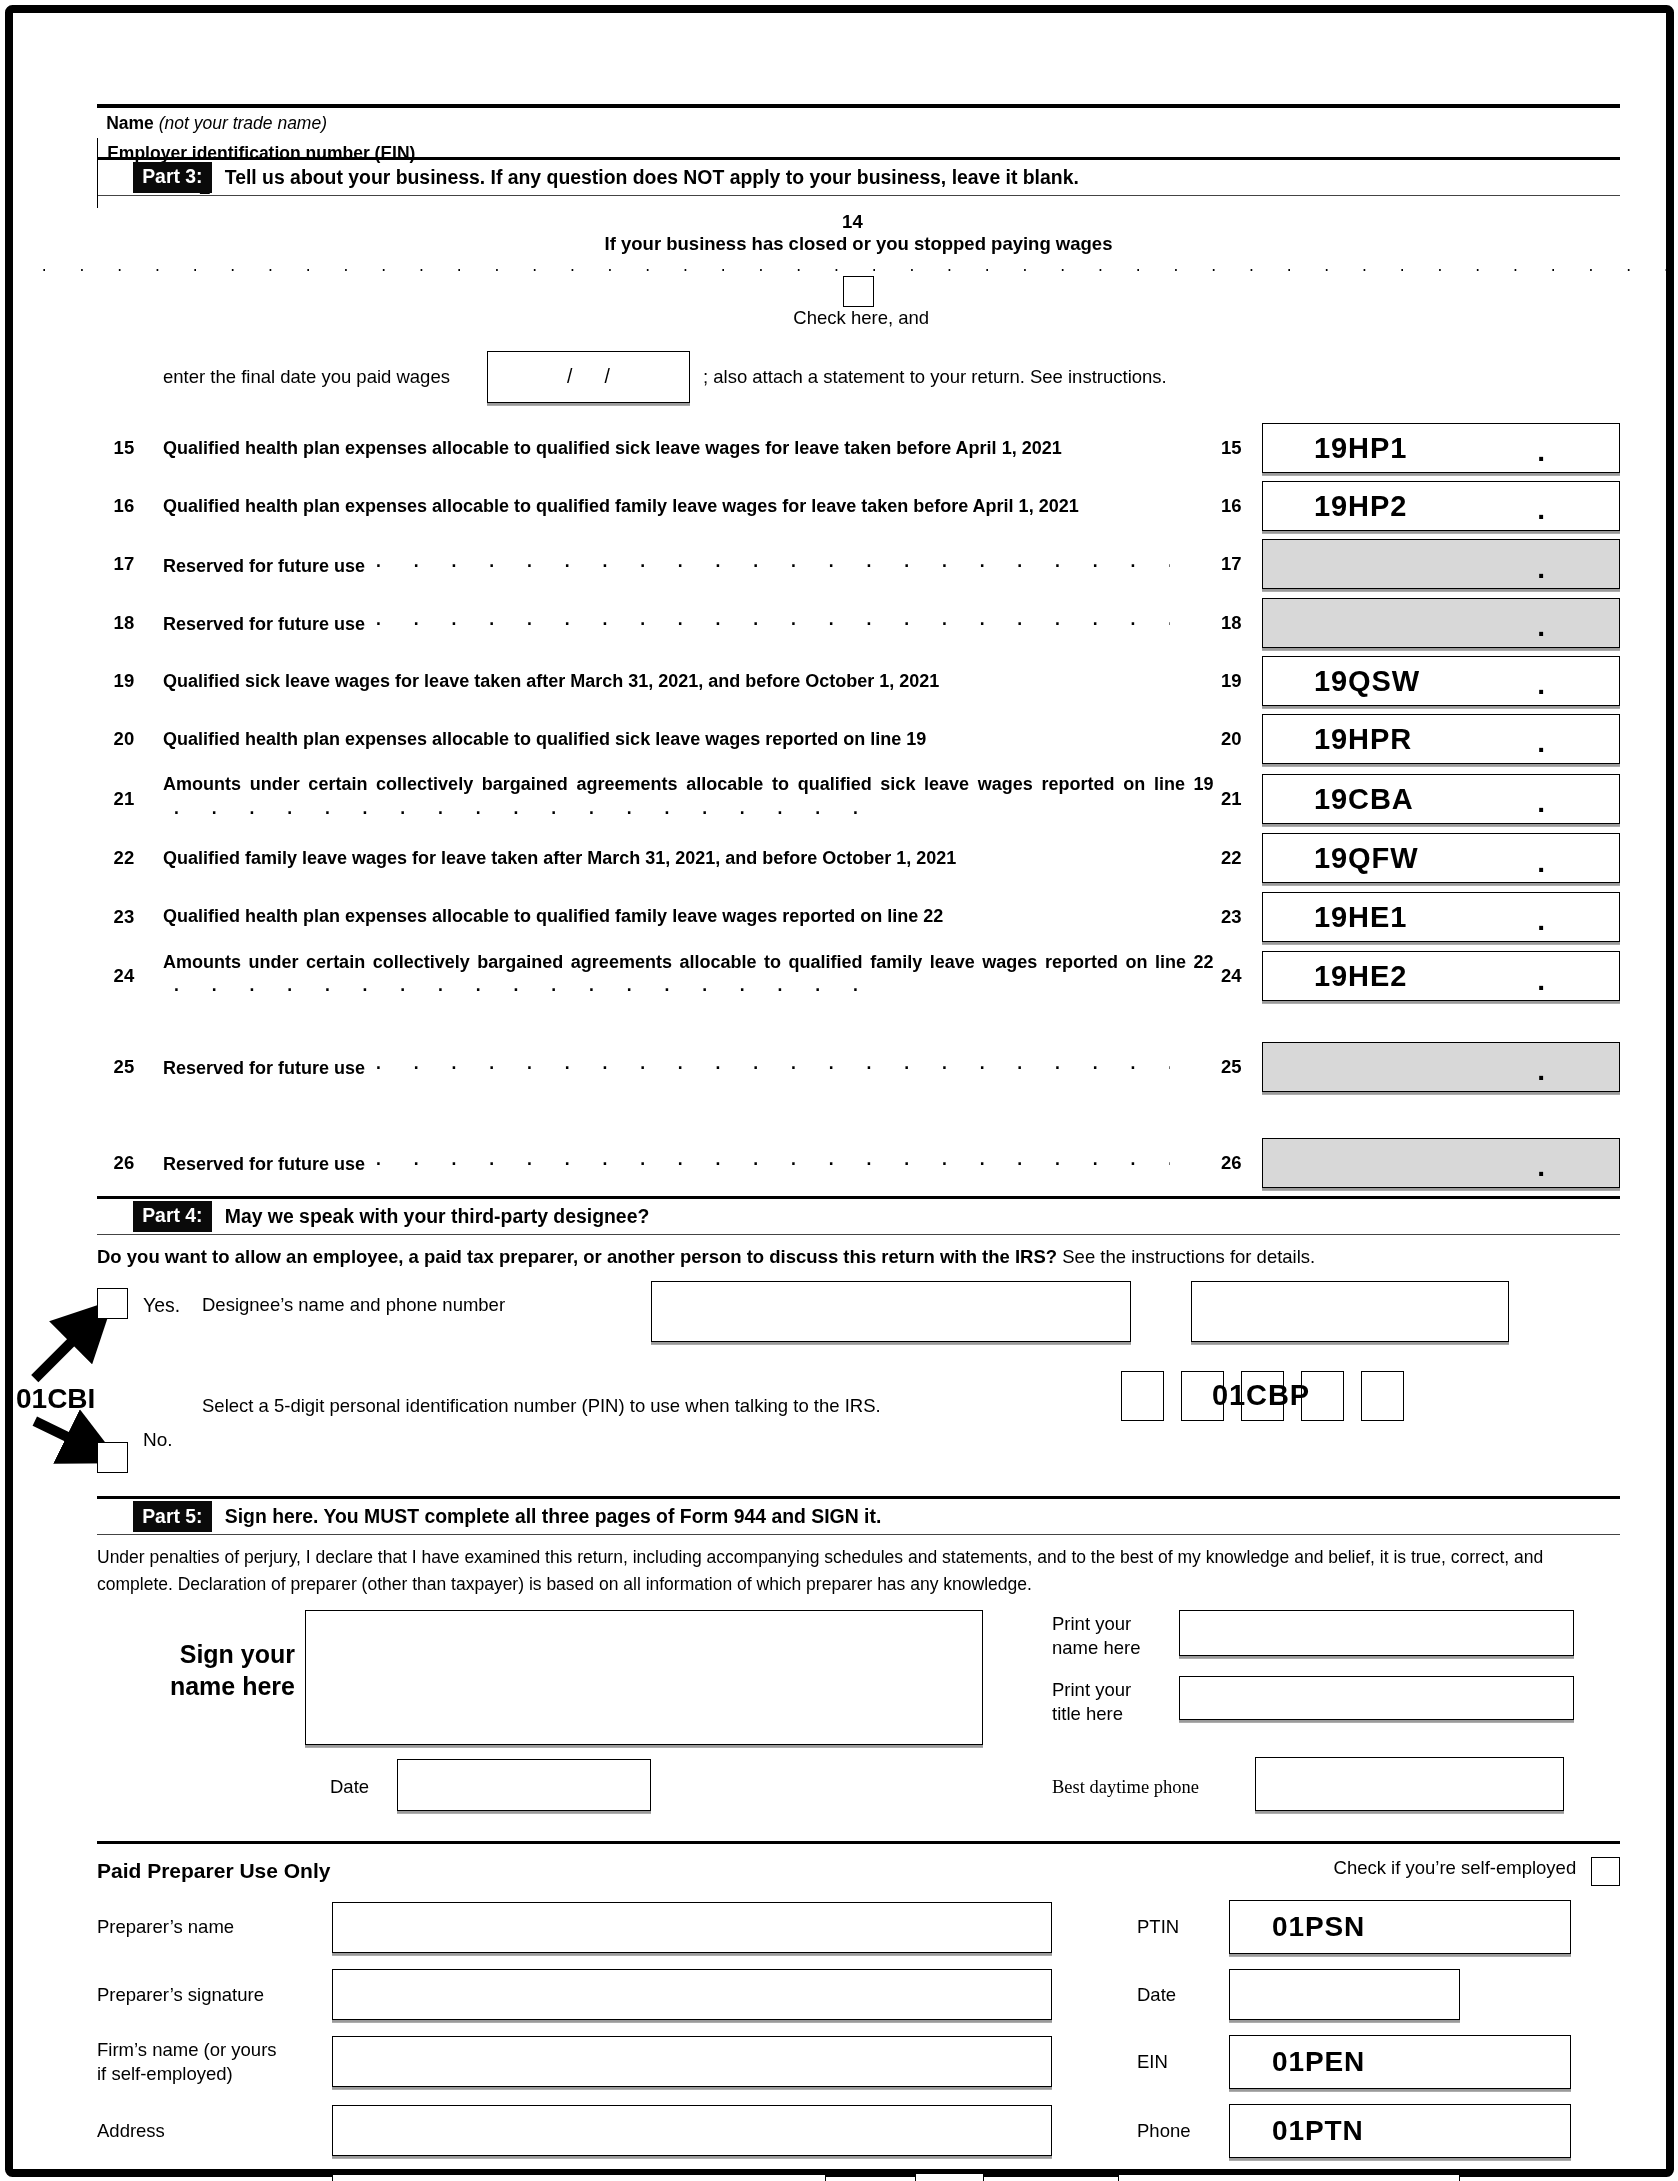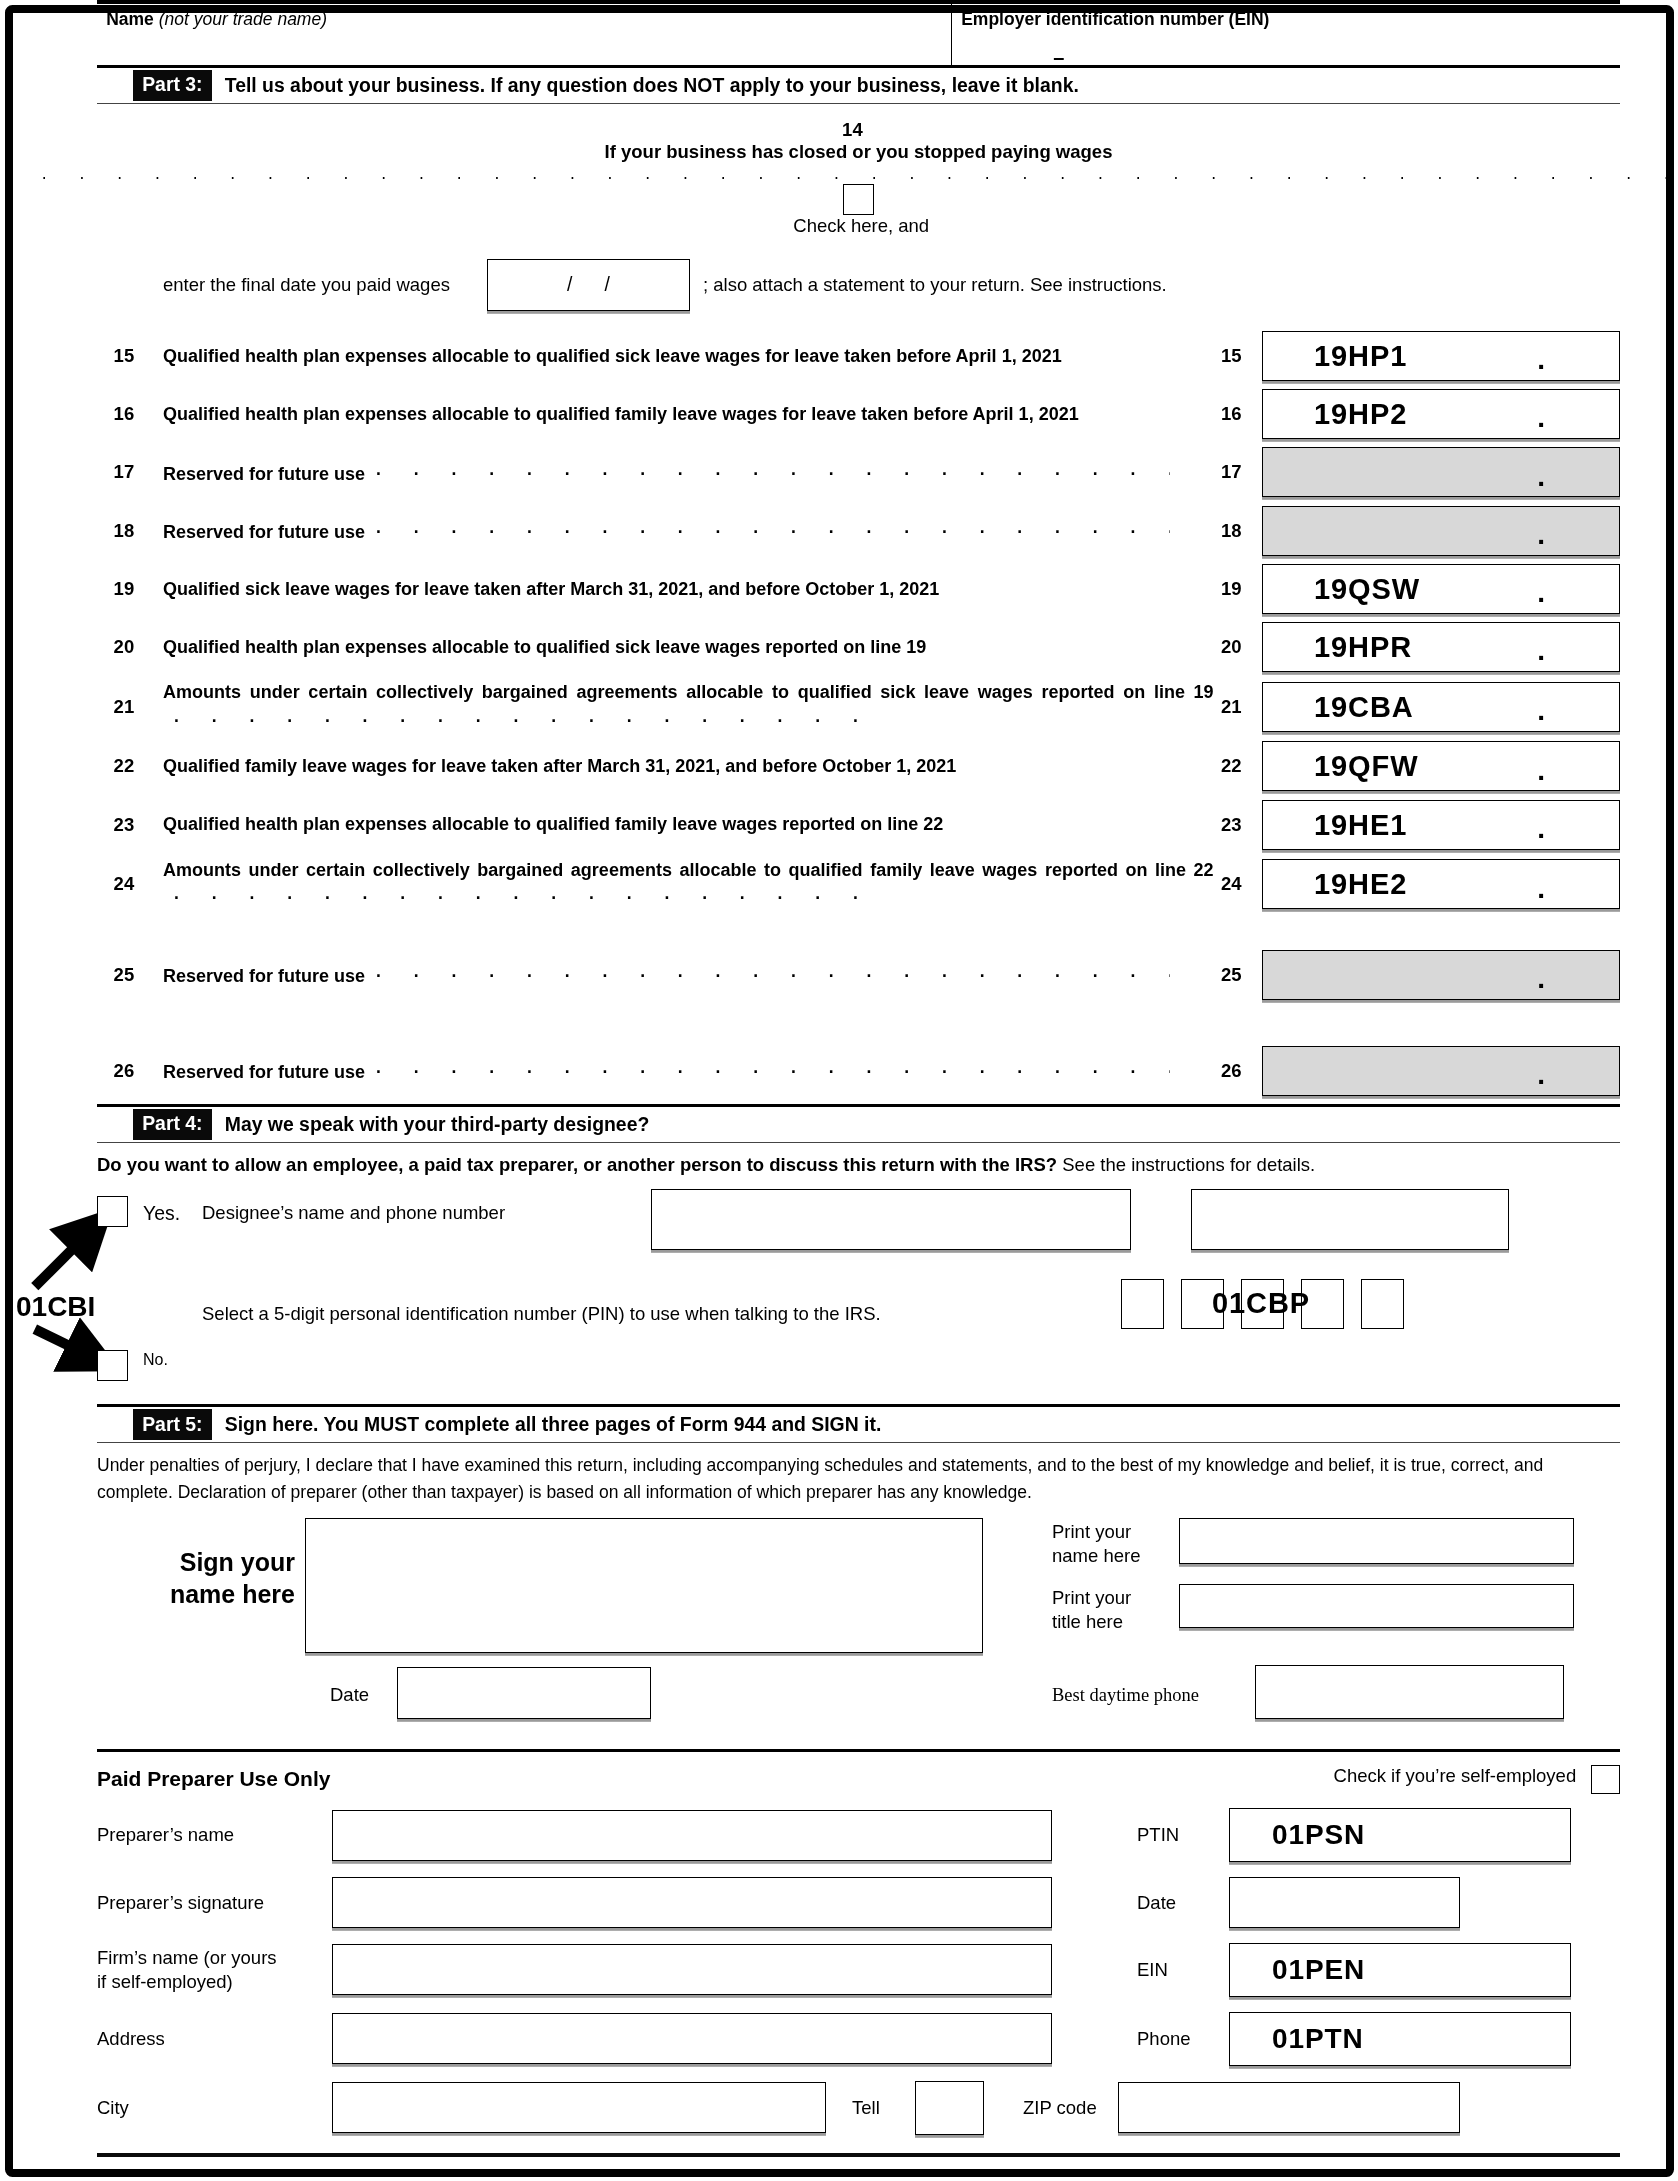--- a/index.html
+++ b/index.html
@@ -2,21 +2,21 @@
 <html style="font-size:14.8px"><head>
 <meta charset="utf-8">
 <style>
   * { margin:0; padding:0; box-sizing:border-box; }
   html,body { width:1679px; height:2182px; background:#fff; font-family:"Liberation Sans", sans-serif; color:#000; }
   .page { position:relative; width:1679px; height:2182px; overflow:hidden; }
   .page-frame { position:absolute; inset:4.6px; border:8.3px solid #000; border-radius:7.4px; pointer-events:none; }
   .content { position:absolute; left:97px; width:1523px; top:0; }
 
   
-  .hdr { display:flex; border-top:4.6px solid #000; border-bottom:3.7px solid #000; height:68px; }
+  .hdr { margin-top:104px; display:flex; border-top:4.6px solid #000; border-bottom:3.7px solid #000; height:56px;flex-direction:column; }
   .hdr-name { flex:1; padding:4.6px 9.2px; font-size:17.5px; }
   .hdr-name b { font-weight:bold; }
   .hdr-name i { font-style:italic; }
   .hdr-ein { width:669px; border-left:1.8px solid #000; padding:4.6px 9.2px; font-size:17.5px; font-weight:bold; }
   .ein-dash { font-weight:bold; font-size:20px; margin:16.6px 0 0 92px; }
 
   
   .partbar { display:flex; align-items:center; border-bottom:1.8px solid #444; background:#fff;padding-left:36px; }
   .partbar.topline { border-top:3.7px solid #000; }
   .part-badge { background:#0a0a0a; color:#fff; font-weight:bold; font-size:19.4px; padding:3.7px 9.2px 4.6px 9.2px; margin:1.8px 0; }
@@ -59,21 +59,21 @@
   .fieldbox { border:1.8px solid #000; background:#fff; box-shadow:0 2.8px 0 #9a9a9a; }
   .p4-yes-cb { left:0; top:7.4px; }
   .p4-yes-lb { left:46px; top:13px; font-size:19.4px; }
   .p4-designee { left:105px; top:13px; font-size:18.5px; }
   .p4-name-box { left:554px; top:0; width:480px; height:61px; }
   .p4-phone-box { left:1094px; top:0; width:318px; height:61px; }
   .p4-pin-label { left:105px; top:114px; font-size:18.5px; }
   .pinbox { top:90px; width:43px; height:50px; border:1.8px solid #000; background:#fff; }
   .p4-pin-code { left:1115px; top:98px; font-weight:bold; font-size:29px; letter-spacing:0.9px; }
   .p4-no-cb { left:0; top:161px; }
-  .p4-no-lb { left:46px; top:162px; font-size:16px; }
+  .p4-no-lb { left:46px; top:148px; font-size:19px; }
   .cbi-code { left:-81px; top:102px; font-weight:bold; font-size:28px; }
   .cbi-arrows { left:-88px; top:0; }
 
   
   .perjury { font-size:17.5px; line-height:1.5; margin:9.2px 0 13px 0; }
   .p5-sign { position:relative; height:140px; }
   .sign-label { left:0; top:29.5px; width:198px; text-align:right; font-weight:bold; font-size:25px; line-height:1.25; }
   .sign-box { left:208px; top:0; width:678px; height:135px; }
   .pn-label { left:955px; top:1.8px; width:120px; font-size:18.5px; line-height:1.3; }
   .pn-box { left:1082px; top:0; width:395px; height:46px; }

